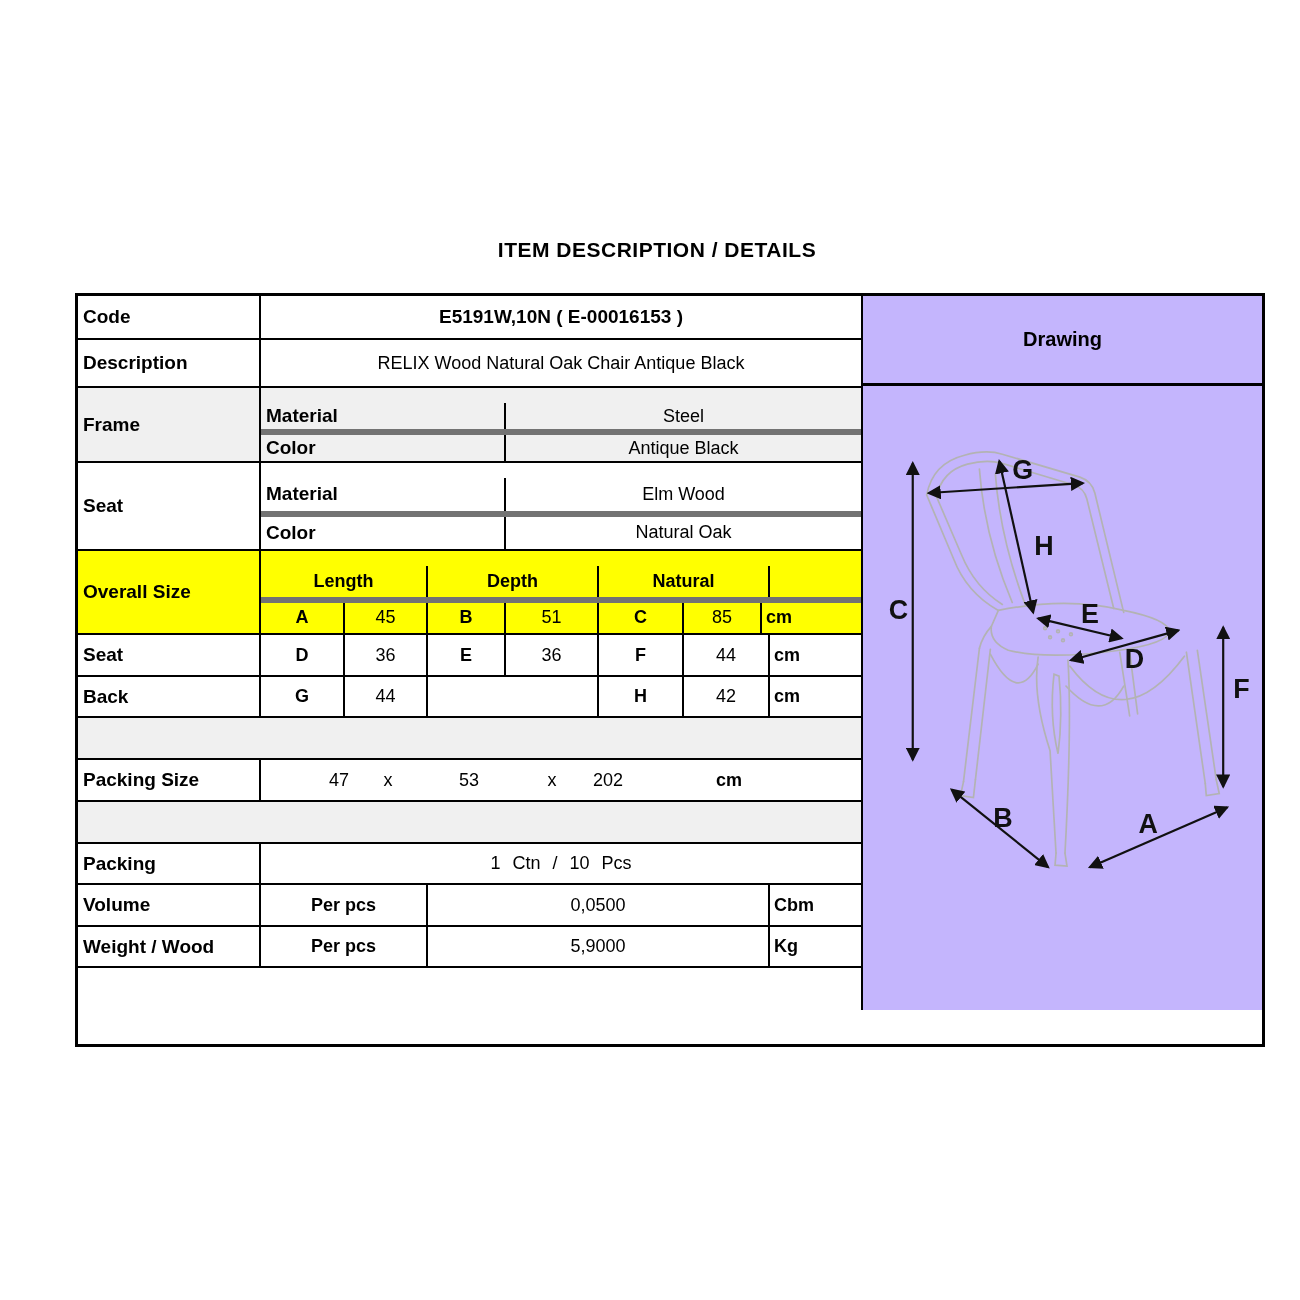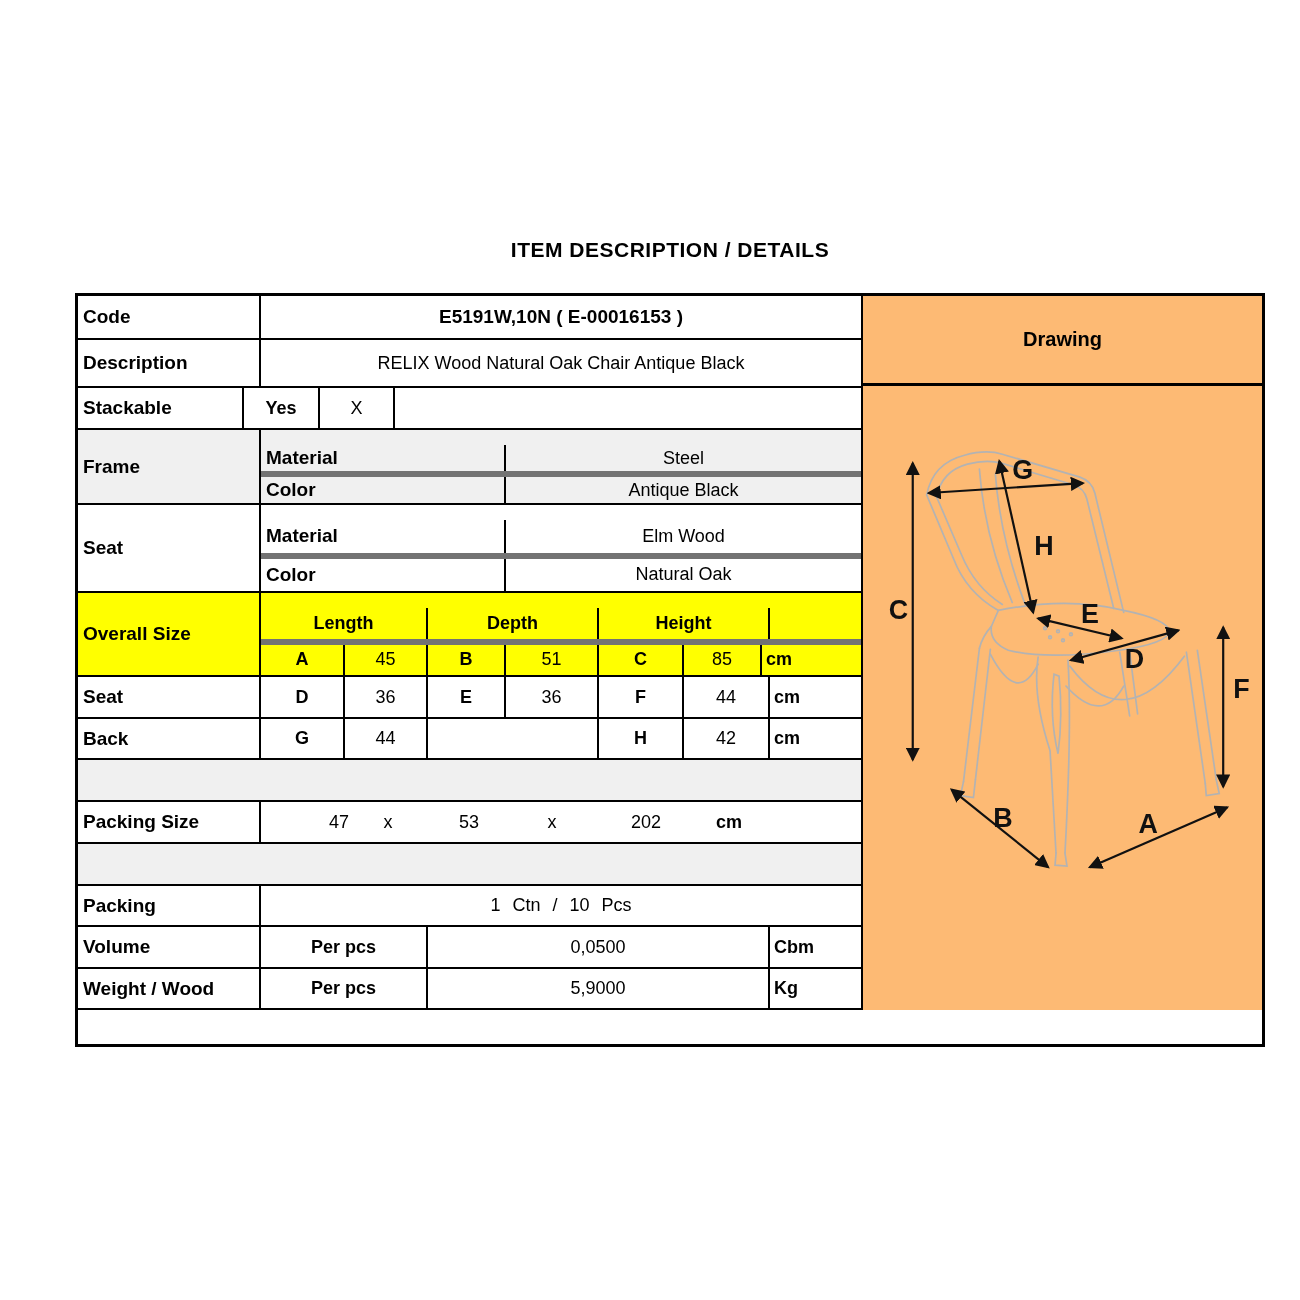--- a/index.html
+++ b/index.html
@@ -1,18 +1,18 @@
 <!DOCTYPE html>
 <html><head>
 <meta charset="utf-8">
 <style>
   html,body{margin:0;padding:0;background:#fff;}
   #canvas{position:relative;width:1300px;height:1300px;background:#ffffff;
           font-family:"Liberation Sans", sans-serif;color:#000;}
-  #page-title{position:absolute;left:75px;top:238px;width:1190px;text-align:center;
+  #page-title{position:absolute;left:62px;top:238px;width:1190px;text-align:center;
               font-size:21px;font-weight:bold;letter-spacing:.5px;}
   #spec-table{position:absolute;left:75px;top:293px;width:1190px;height:754px;
               border:3px solid #000;box-sizing:border-box;background:#fff;}
   #main-rows{position:absolute;left:0;top:0;width:783px;height:714px;}
   .row{display:flex;box-sizing:border-box;border-bottom:2px solid #000;width:783px;}
   .cell{box-sizing:border-box;border-right:2px solid #000;display:flex;align-items:center;
         overflow:hidden;white-space:nowrap;}
   .cell.last{border-right:none;}
   .lbl{font-weight:bold;font-size:19px;padding-left:5px;}
   .ctr{justify-content:center;}
@@ -20,21 +20,21 @@
   .bold{font-weight:bold;font-size:18px;}
   .unit{font-weight:bold;font-size:18px;padding-left:4px;}
   .block{display:flex;box-sizing:border-box;border-bottom:2px solid #000;width:783px;}
   .block-label{box-sizing:border-box;border-right:2px solid #000;display:flex;align-items:center;}
   .block-rows{flex:1;display:flex;flex-direction:column;}
   .block-rows .subrow{flex:1;display:flex;box-sizing:border-box;}
   .block-rows .subrow:not(:last-child){border-bottom:6px solid #737373;margin-top:15px;}
   .shaded{background:#f0f0f0;}
   .hl{background:#ffff00;}
   #drawing-panel{position:absolute;left:783px;top:0;width:401px;height:714px;
-                 box-sizing:border-box;border-left:2px solid #000;background:#fdba74;}
+                 box-sizing:border-box;border-left:2px solid #000;background:#c4b5fd;}
   #drawing-header{height:90px;box-sizing:border-box;border-bottom:3px solid #000;
                   display:flex;align-items:center;justify-content:center;
                   font-weight:bold;font-size:20px;}
   #empty-bottom-row{position:absolute;left:0;top:714px;width:1184px;height:34px;background:#fff;}
   #chair-svg{display:block;}
   .dim-letter{font-family:"Liberation Sans", sans-serif;font-weight:bold;font-size:27px;}
 </style>
 </head>
 <body>
 
@@ -49,26 +49,20 @@
       <div class="row" style="height:44px;">
         <div class="cell lbl" style="width:183px;">Code</div>
         <div class="cell ctr bold last" style="width:600px;font-size:19px;">E5191W,10N ( E-00016153 )</div>
       </div>
 
       <div class="row" style="height:48px;">
         <div class="cell lbl" style="width:183px;">Description</div>
         <div class="cell ctr val last" style="width:600px;">RELIX Wood Natural Oak Chair Antique Black</div>
       </div>
 
-      <div class="row" style="height:42px;">
-        <div class="cell lbl" style="width:183px;">Stackable</div>
-        <div class="cell ctr bold" style="width:84px;">Yes</div>
-        <div class="cell ctr val" style="width:83px;">X</div>
-        <div class="cell last" style="width:516px;"></div>
-      </div>
 
       <div class="block shaded" style="height:75px;">
         <div class="block-label lbl" style="width:183px;">Frame</div>
         <div class="block-rows">
           <div class="subrow">
             <div class="cell lbl" style="width:245px;">Material</div>
             <div class="cell ctr val last" style="width:355px;">Steel</div>
           </div>
           <div class="subrow">
             <div class="cell lbl" style="width:245px;">Color</div>
@@ -90,21 +84,21 @@
           </div>
         </div>
       </div>
 
       <div class="block hl" style="height:84px;">
         <div class="block-label lbl" style="width:183px;">Overall Size</div>
         <div class="block-rows">
           <div class="subrow">
             <div class="cell ctr bold" style="width:167px;">Length</div>
             <div class="cell ctr bold" style="width:171px;">Depth</div>
-            <div class="cell ctr bold" style="width:171px;">Height</div>
+            <div class="cell ctr bold" style="width:171px;">Natural</div>
             <div class="cell last" style="width:91px;"></div>
           </div>
           <div class="subrow">
             <div class="cell ctr bold" style="width:84px;">A</div>
             <div class="cell ctr val" style="width:83px;">45</div>
             <div class="cell ctr bold" style="width:78px;">B</div>
             <div class="cell ctr val" style="width:93px;">51</div>
             <div class="cell ctr bold" style="width:85px;">C</div>
             <div class="cell ctr val" style="width:78px;">85</div>
             <div class="cell unit last" style="width:91px;">cm</div>
@@ -137,21 +131,21 @@
         <div class="cell last" style="width:783px;"></div>
       </div>
 
       <div class="row" style="height:42px;">
         <div class="cell lbl" style="width:183px;">Packing Size</div>
         <div class="cell last" style="width:600px;">
           <span class="val" style="display:inline-block;width:88px;text-align:right;">47</span>
           <span class="val" style="display:inline-block;width:78px;text-align:center;">x</span>
           <span class="val" style="display:inline-block;width:84px;text-align:center;">53</span>
           <span class="val" style="display:inline-block;width:82px;text-align:center;">x</span>
-          <span class="val" style="display:inline-block;width:106px;text-align:center;">202</span>
+          <span class="val" style="display:inline-block;width:106px;text-align:left;">202</span>
           <span class="bold" style="display:inline-block;width:60px;text-align:center;">cm</span>
         </div>
       </div>
 
       <div class="row shaded" style="height:42px;">
         <div class="cell last" style="width:783px;"></div>
       </div>
 
       <div class="row" style="height:41px;">
         <div class="cell lbl" style="width:183px;">Packing</div>

